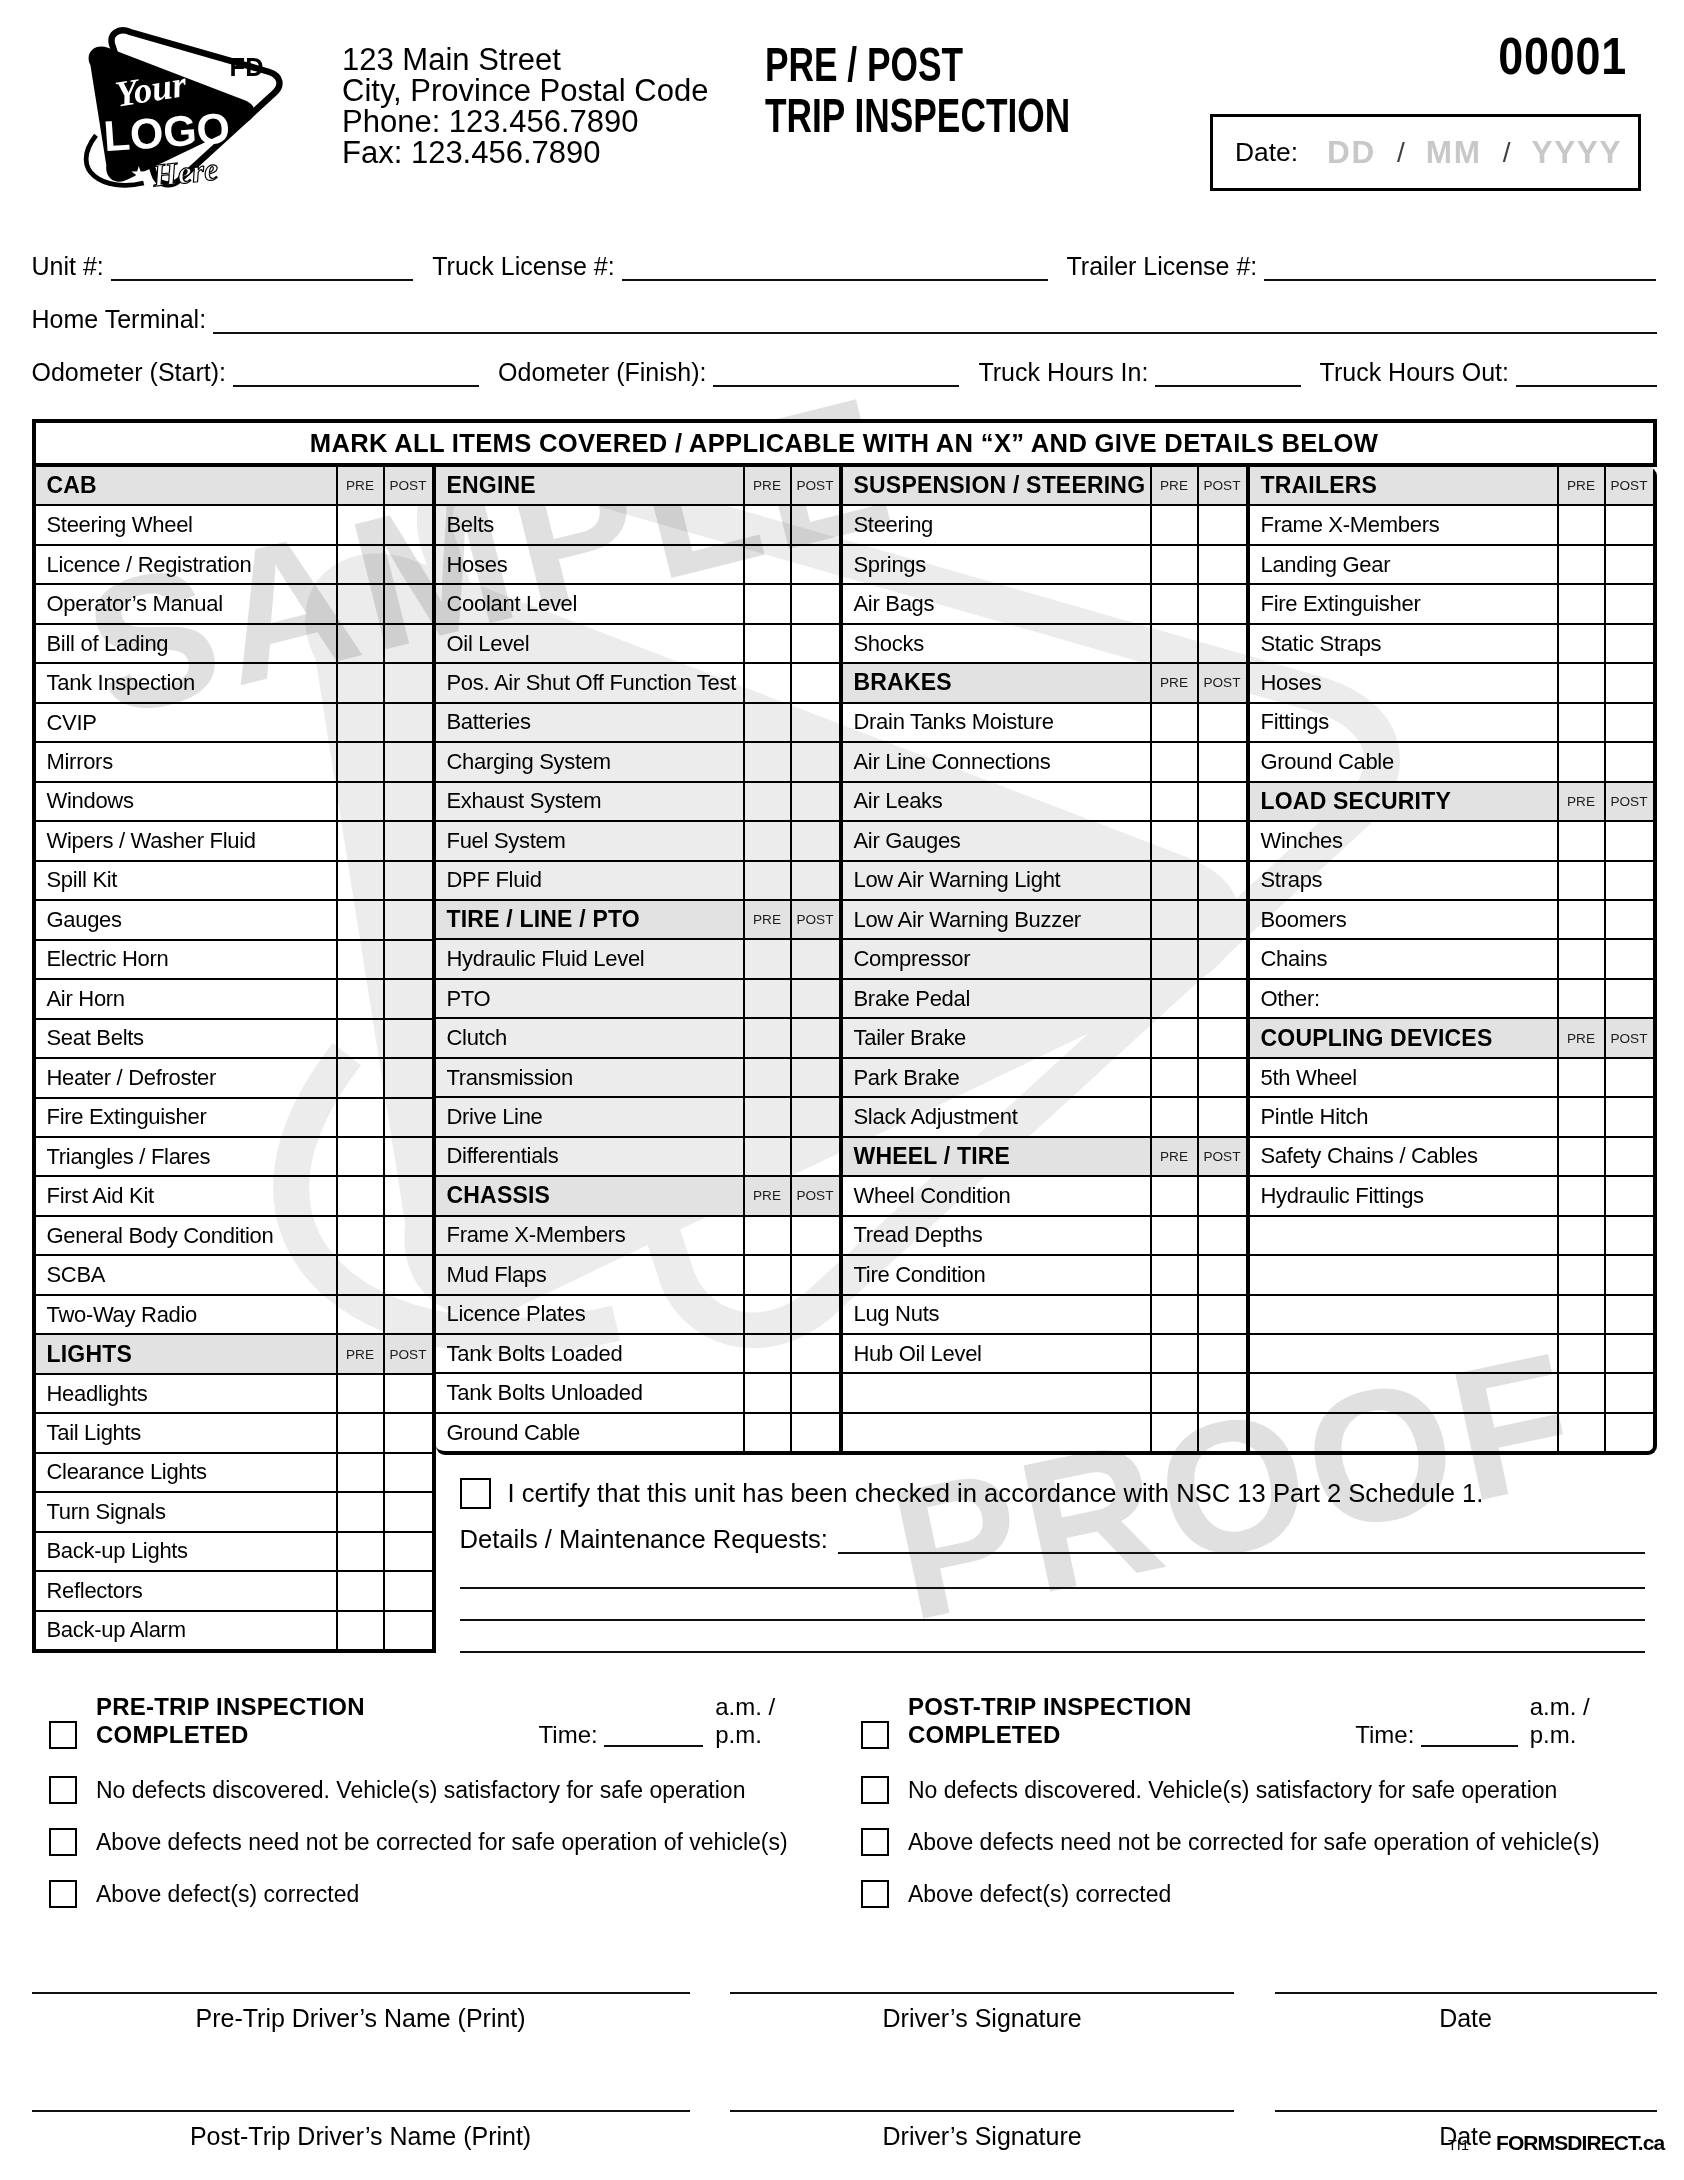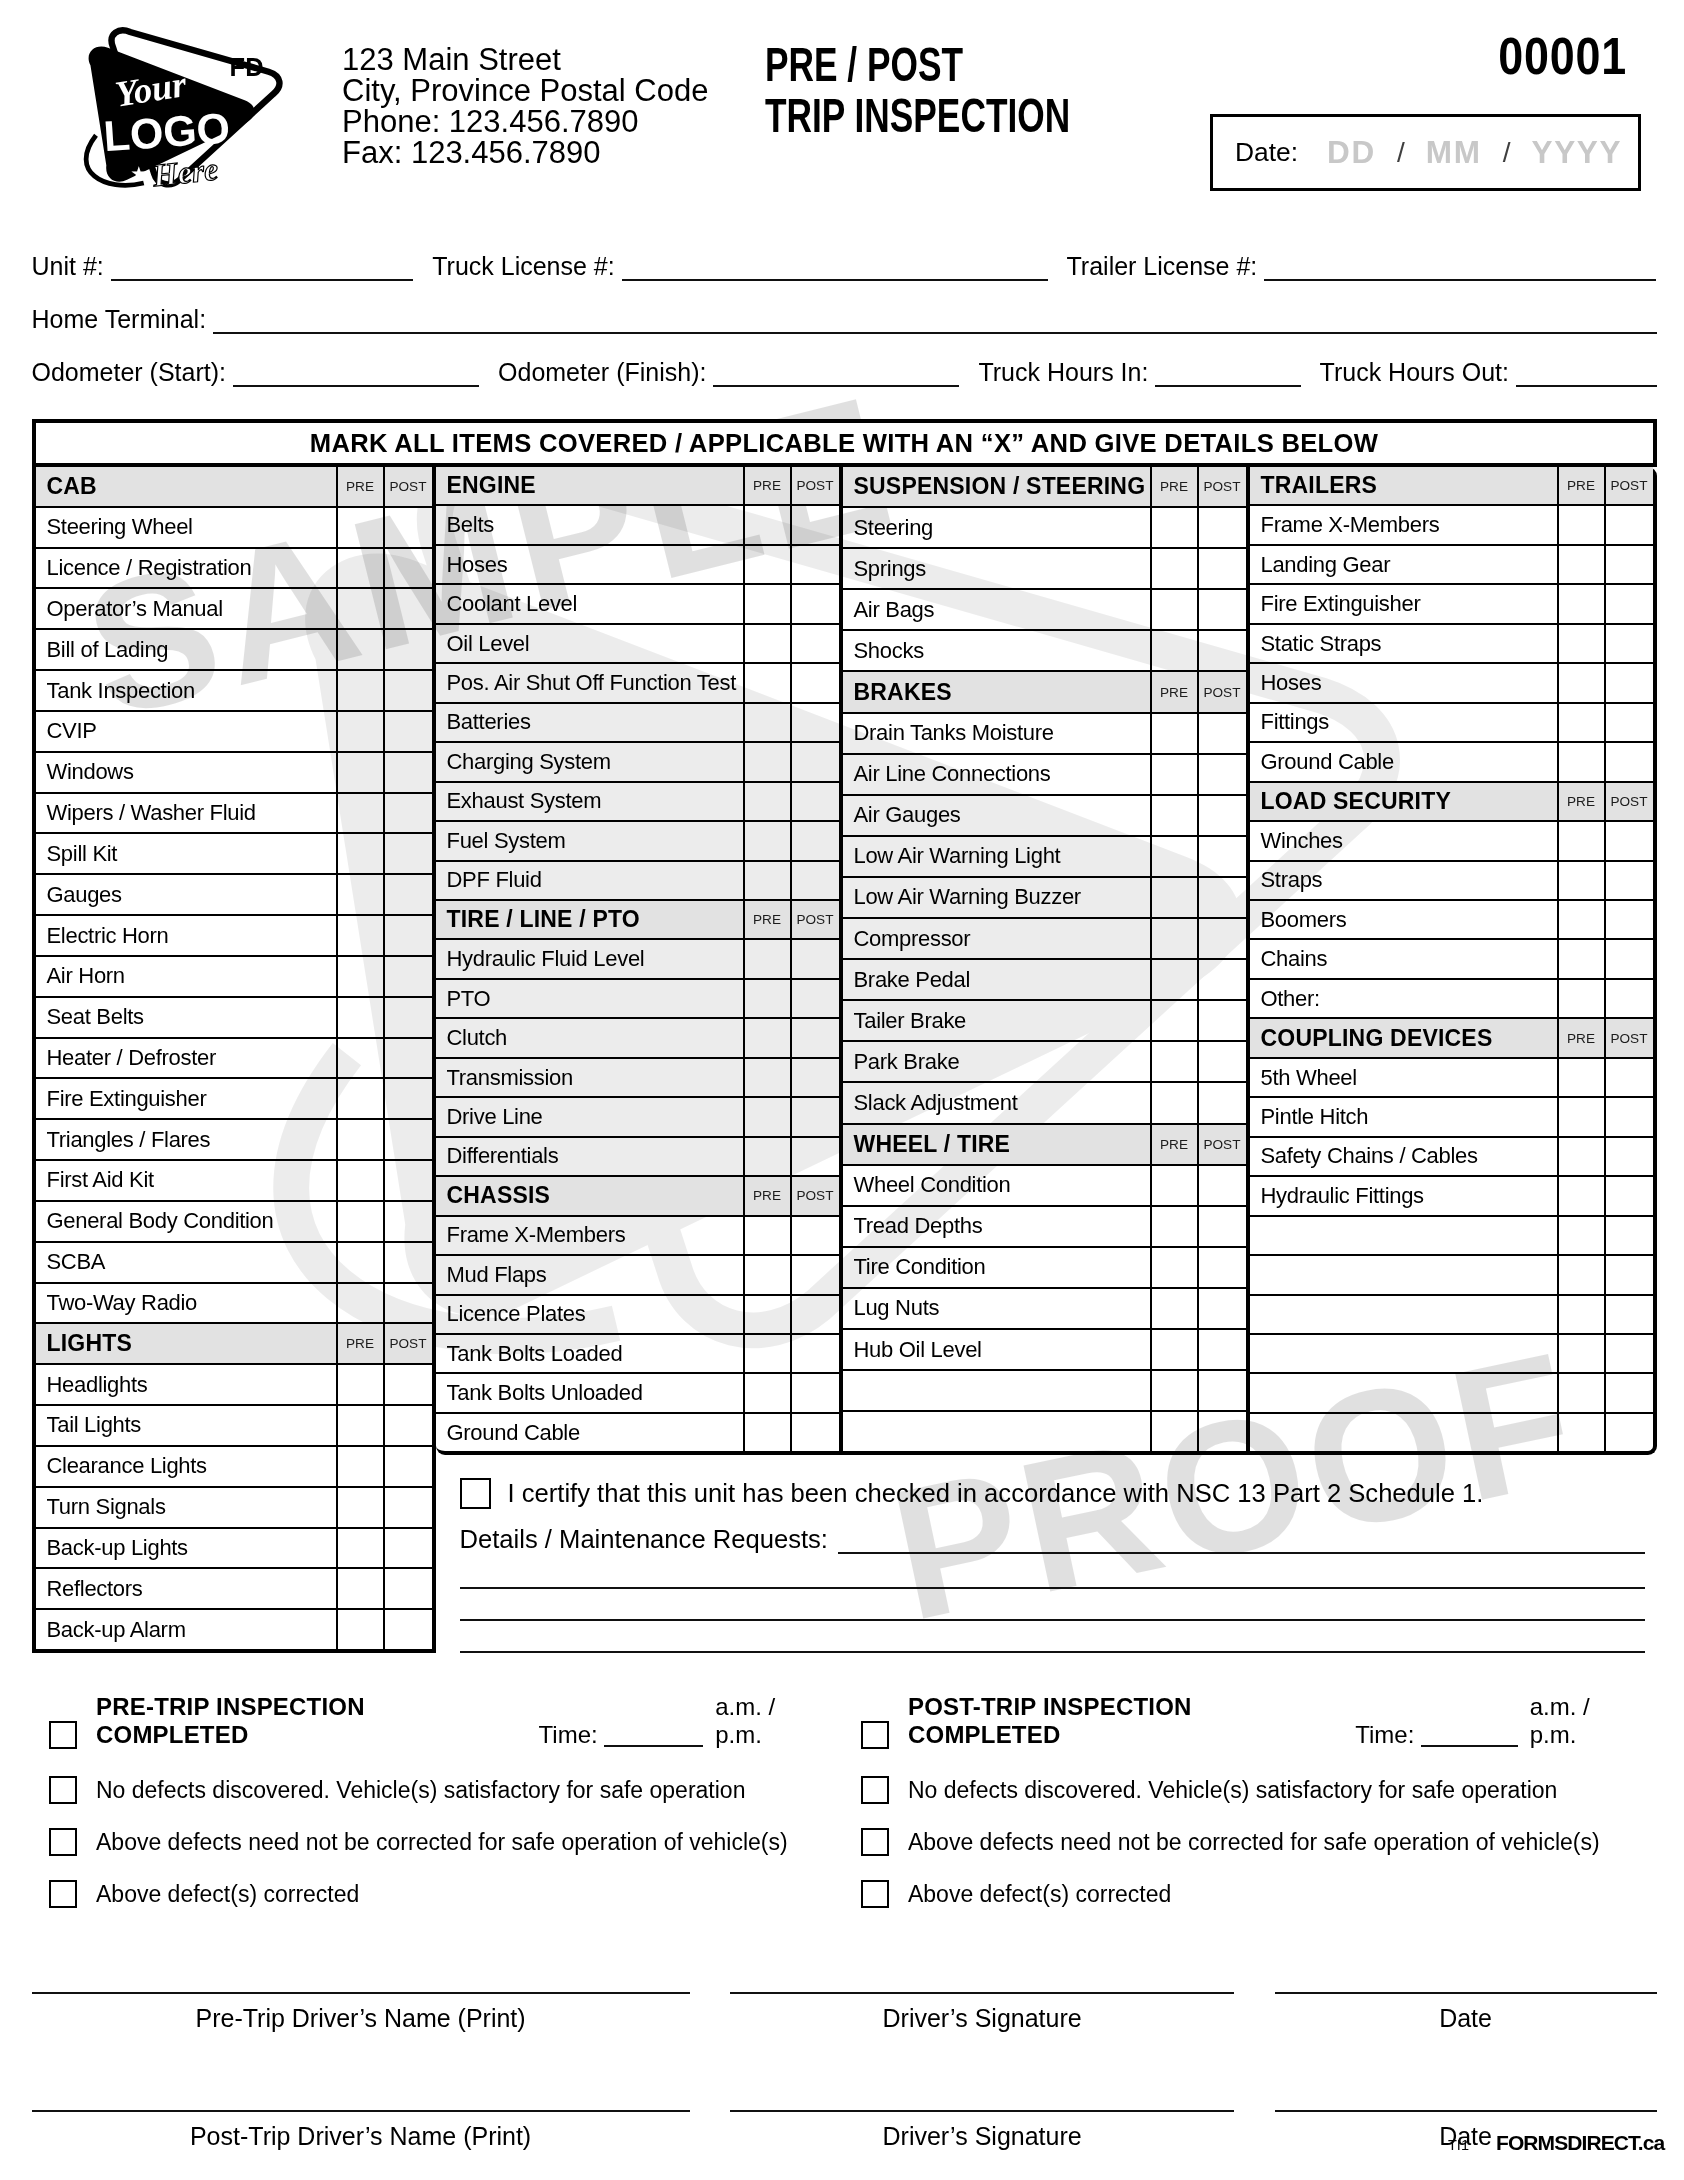--- a/index.html
+++ b/index.html
@@ -190,20 +190,25 @@
           <div class="c-name">Tank Inspection</div>
           <div class="c-box pre"></div>
           <div class="c-box post"></div>
         </div>
         <div class="trow">
           <div class="c-name">CVIP</div>
           <div class="c-box pre"></div>
           <div class="c-box post"></div>
         </div>
         <div class="trow">
+          <div class="c-name">Mirrors</div>
+          <div class="c-box pre"></div>
+          <div class="c-box post"></div>
+        </div>
+        <div class="trow">
           <div class="c-name">Windows</div>
           <div class="c-box pre"></div>
           <div class="c-box post"></div>
         </div>
         <div class="trow">
           <div class="c-name">Wipers / Washer Fluid</div>
           <div class="c-box pre"></div>
           <div class="c-box post"></div>
         </div>
         <div class="trow">
@@ -467,20 +472,25 @@
               <div class="c-box pre">PRE</div>
               <div class="c-box post">POST</div>
             </div>
             <div class="trow">
               <div class="c-name">Drain Tanks Moisture</div>
               <div class="c-box pre"></div>
               <div class="c-box post"></div>
             </div>
             <div class="trow">
               <div class="c-name">Air Line Connections</div>
+              <div class="c-box pre"></div>
+              <div class="c-box post"></div>
+            </div>
+            <div class="trow">
+              <div class="c-name">Air Leaks</div>
               <div class="c-box pre"></div>
               <div class="c-box post"></div>
             </div>
             <div class="trow">
               <div class="c-name">Air Gauges</div>
               <div class="c-box pre"></div>
               <div class="c-box post"></div>
             </div>
             <div class="trow">
               <div class="c-name">Low Air Warning Light</div>

